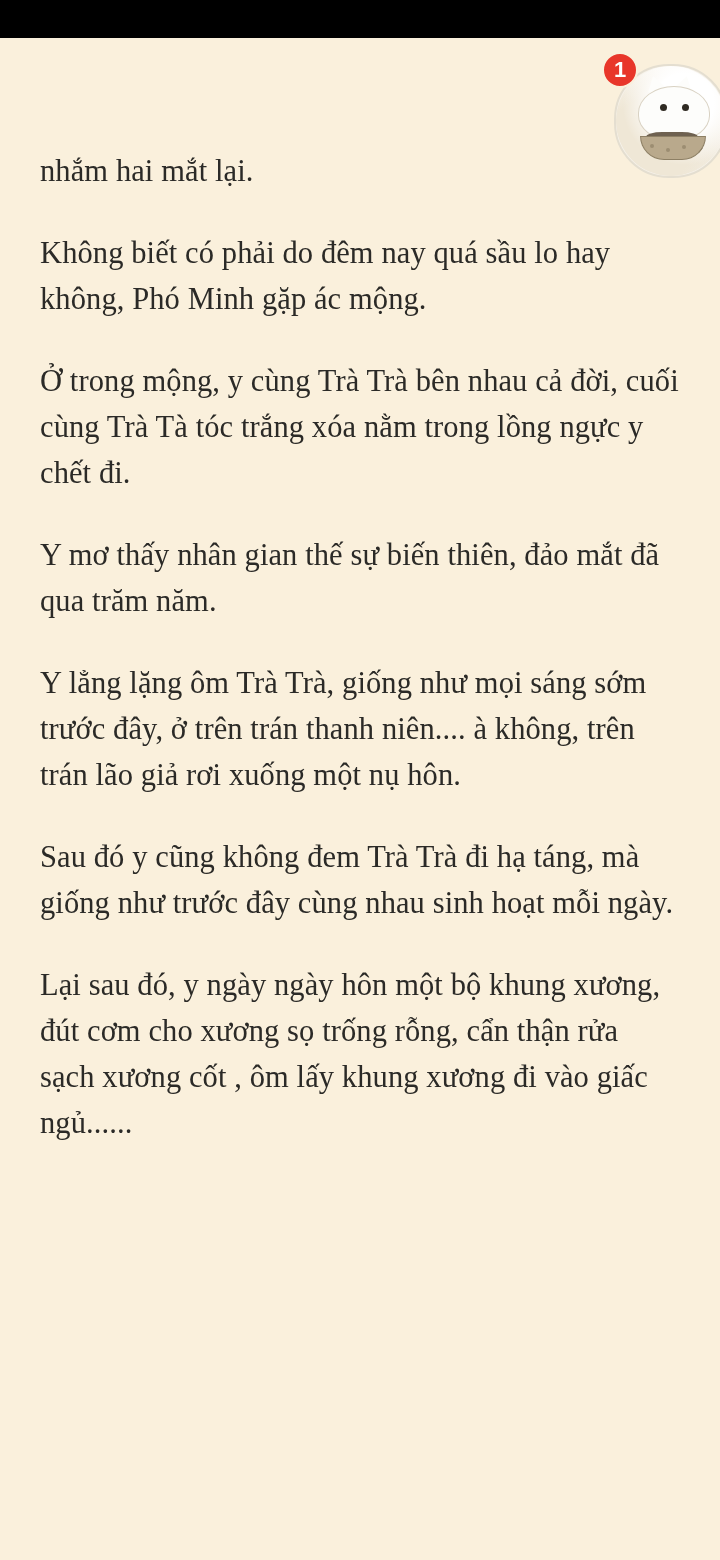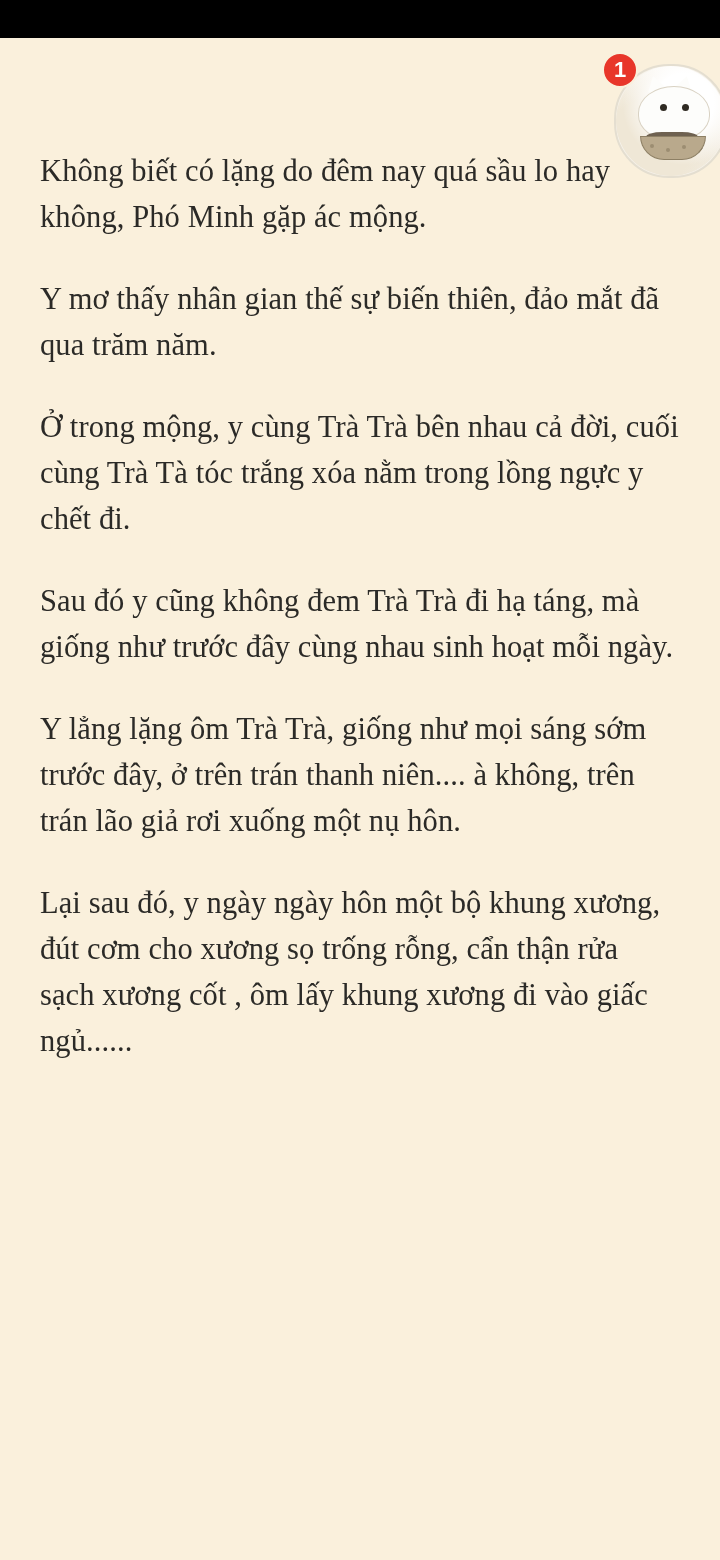--- a/index.html
+++ b/index.html
@@ -153,25 +153,26 @@
 </head>
 <body>
 
 <div id="screen">
 
   <div id="status-bar"></div>
 
   <div id="reader">
 
     <div id="content">
-      <p class="para">Không biết có lặng do đêm nay quá sầu lo hay không,  Phó Minh gặp ác mộng.</p>
+      <p class="para">nhắm hai mắt lại.</p>
+      <p class="para">Không biết có phải do đêm nay quá sầu lo hay không,  Phó Minh gặp ác mộng.</p>
+      <p class="para">Ở trong mộng, y cùng Trà Trà bên nhau cả đời, cuối cùng Trà Tà tóc trắng xóa nằm trong lồng ngực y chết đi.</p>
       <p class="para">Y mơ thấy nhân gian thế sự biến thiên, đảo mắt đã qua trăm năm.</p>
-      <p class="para">Ở trong mộng, y cùng Trà Trà bên nhau cả đời, cuối cùng Trà Tà tóc trắng xóa nằm trong lồng ngực y chết đi.</p>
+      <p class="para">Y lẳng lặng ôm Trà Trà, giống như mọi sáng sớm trước đây, ở trên trán thanh niên.... à không, trên trán lão giả rơi xuống một nụ hôn.</p>
       <p class="para">Sau đó y cũng không đem Trà Trà đi hạ táng,  mà giống như trước đây cùng nhau sinh hoạt mỗi ngày.</p>
-      <p class="para">Y lẳng lặng ôm Trà Trà, giống như mọi sáng sớm trước đây, ở trên trán thanh niên.... à không, trên trán lão giả rơi xuống một nụ hôn.</p>
       <p class="para">Lại sau đó, y ngày ngày hôn một bộ khung xương, đút cơm cho xương sọ trống rỗng, cẩn thận rửa sạch xương cốt , ôm  lấy khung xương đi vào giấc ngủ......</p>
 
     </div>
 
     <div id="floating-widget">
       <div id="widget-art">
         <div class="art-cat-ear-l"></div>
         <div class="art-cat-ear-r"></div>
         <div class="art-cat-body"></div>
         <div class="art-eye-l"></div>

